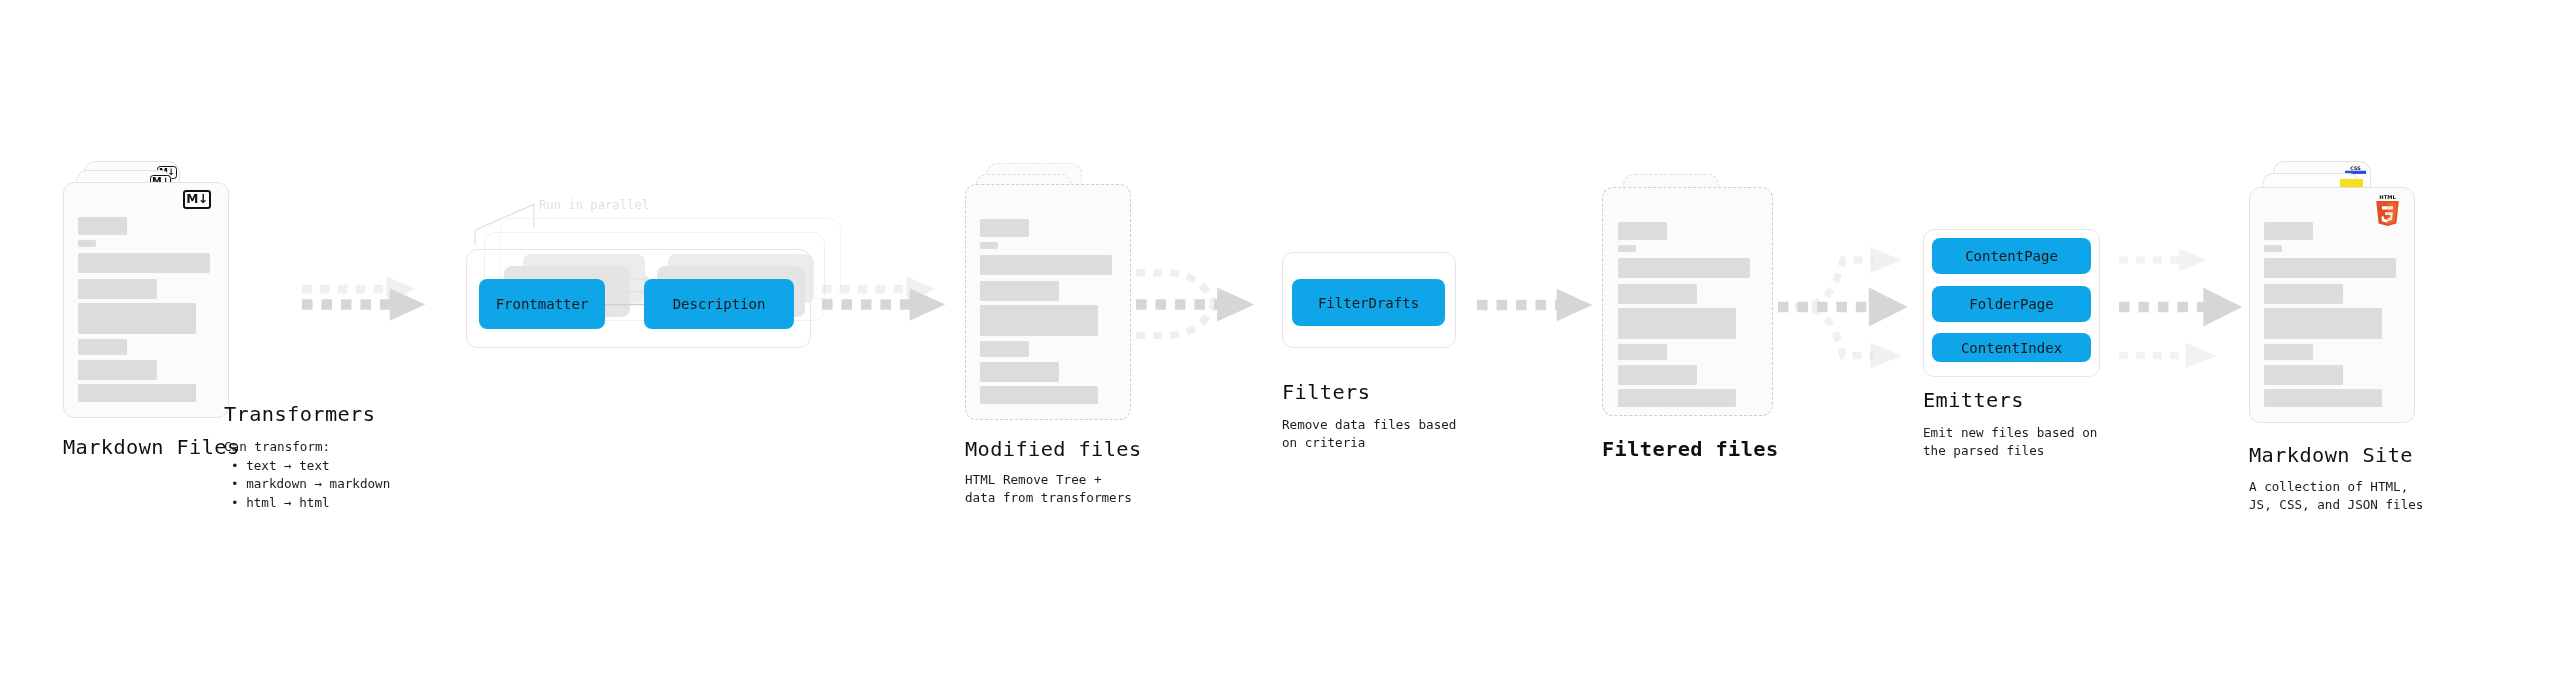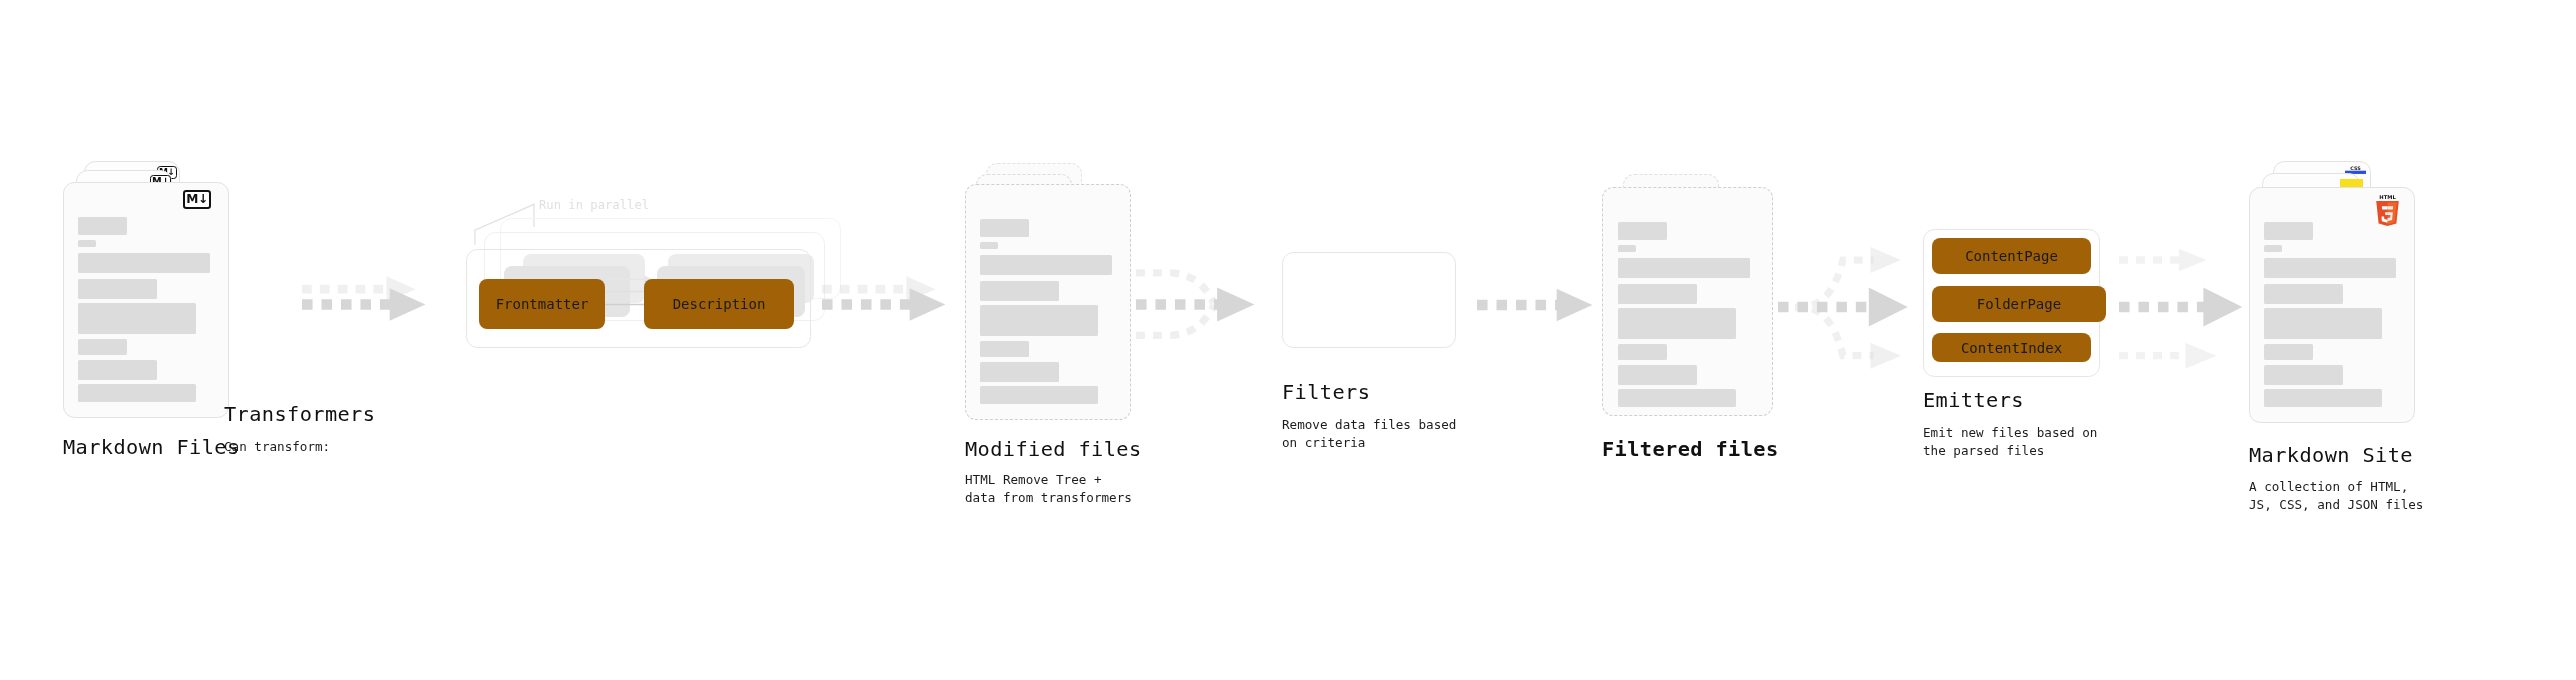--- a/index.html
+++ b/index.html
@@ -51,21 +51,21 @@
     position:absolute;
     border:1.3px solid #e6e6e6;
     border-radius:11.4px;
     background:transparent;
   }
   .groupbox.faint { border-color:#f0f0f0; }
   .groupbox.faint2 { border-color:#f4f4f4; }
 
   .pill {
     position:absolute;
-    background:#a16207;
+    background:#0ea5e9;
     border-radius:8.1px;
     display:flex; align-items:center; justify-content:center;
     font-size:14px; color:#1a1a1a;
     font-family:"DejaVu Sans Mono","Liberation Mono",monospace;
     white-space:nowrap;
   }
   .pill.ghost1 { background:#e4e4e4; }
   .pill.ghost2 { background:#ececec; }
 
   
@@ -168,20 +168,27 @@
     <g stroke="#cfcfcf" stroke-width="1.7" fill="none">
       <line x1="0" y1="45" x2="55" y2="45"></line>
         <path d="M51 39 L63 45 L51 51 Z" fill="#cfcfcf" stroke="none"></path>
     </g>
   </svg>
 
   <div class="pill" style="left:644px; top:279px; width:150px; height:50px;">Description</div>
 
   <div class="title" style="left:224px; top:402px;">Transformers</div>
   <div class="caption" style="left:224px; top:438px;">Can transform:</div>
+  <div class="bullets" style="left:231px; top:457px;">
+    <ul>
+      <li>text → text</li>
+      <li>markdown → markdown</li>
+      <li>html → html</li>
+    </ul>
+  </div>
 
   <svg style="left:822px; top:268px; width:146px; height:65px;" viewBox="0 0 180 80">
     <g opacity="0.35">
       <line x1="0" y1="26" x2="108" y2="26" stroke="#d6d6d6" stroke-width="11" stroke-dasharray="12 10"></line>
       <path d="M104 10 L140 26 L104 42 Z" fill="#d6d6d6"></path>
     </g>
     <g>
       <line x1="0" y1="45" x2="112" y2="45" stroke="#d6d6d6" stroke-width="13" stroke-dasharray="13 11"></line>
       <path d="M108 25 L152 45 L108 65 Z" fill="#d6d6d6"></path>
     </g>
@@ -209,20 +216,21 @@
   <svg style="left:1136px; top:258px; width:142px; height:106px;" viewBox="0 0 175 130">
     <g opacity="0.4" fill="none" stroke="#d9d9d9" stroke-width="9" stroke-dasharray="11 10">
       <path d="M0 18 L40 18 Q78 18 96 55"></path>
       <path d="M0 95 L40 95 Q78 95 96 58"></path>
     </g>
     <line x1="0" y1="57" x2="104" y2="57" stroke="#d6d6d6" stroke-width="13" stroke-dasharray="13 11"></line>
     <path d="M100 36 L146 57 L100 78 Z" fill="#d6d6d6"></path>
   </svg>
 
   <div class="groupbox" style="left:1282px; top:252px; width:174px; height:96px;"></div>
+  <div class="pill" style="left:1292px; top:279px; width:153px; height:47px;">FilterDrafts</div>
 
   <div class="title" style="left:1282px; top:380px;">Filters</div>
   <div class="caption" style="left:1282px; top:416px;">Remove data files based
 on criteria</div>
 
   <svg style="left:1477px; top:283px; width:130px; height:49px;" viewBox="0 0 160 60">
     <line x1="0" y1="27" x2="102" y2="27" stroke="#d6d6d6" stroke-width="13" stroke-dasharray="13 11"></line>
     <path d="M98 7 L142 27 L98 47 Z" fill="#d6d6d6"></path>
   </svg>
 
@@ -250,21 +258,21 @@
     <g opacity="0.4">
       <path d="M114 16 L152 32 L114 48 Z" fill="#dcdcdc"></path>
       <path d="M114 134 L152 150 L114 166 Z" fill="#dcdcdc"></path>
     </g>
     <line x1="0" y1="90" x2="116" y2="90" stroke="#d6d6d6" stroke-width="13" stroke-dasharray="13 11"></line>
     <path d="M112 66 L160 90 L112 114 Z" fill="#d6d6d6"></path>
   </svg>
 
   <div class="groupbox" style="left:1923px; top:229px; width:177px; height:148px;"></div>
   <div class="pill" style="left:1932px; top:238px; width:159px; height:36px;">ContentPage</div>
-  <div class="pill" style="left:1932px; top:286px; width:174px; height:36px;text-align:center;">FolderPage</div>
+  <div class="pill" style="left:1932px; top:286px; width:159px; height:36px;text-align:center;">FolderPage</div>
   <div class="pill" style="left:1932px; top:333px; width:159px; height:29px;">ContentIndex</div>
 
   <div class="title" style="left:1923px; top:388px;">Emitters</div>
   <div class="caption" style="left:1923px; top:424px;">Emit new files based on
 the parsed files</div>
 
   <svg style="left:2119px; top:234px; width:146px; height:138px;" viewBox="0 0 180 170">
     <g opacity="0.35">
       <line x1="0" y1="32" x2="78" y2="32" stroke="#dcdcdc" stroke-width="9" stroke-dasharray="11 10"></line>
       <path d="M74 18 L108 32 L74 46 Z" fill="#dcdcdc"></path>

